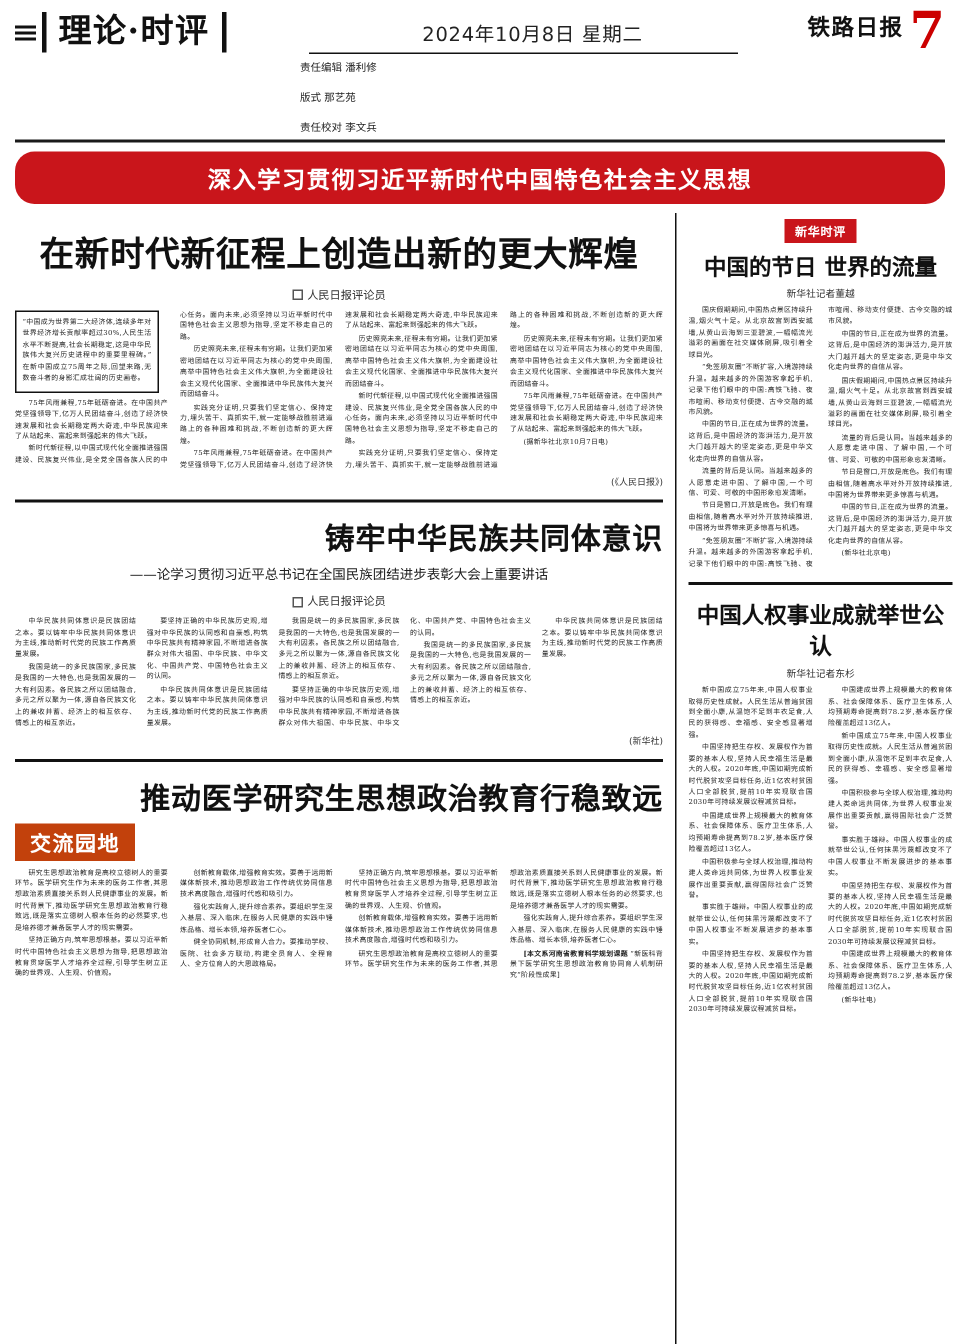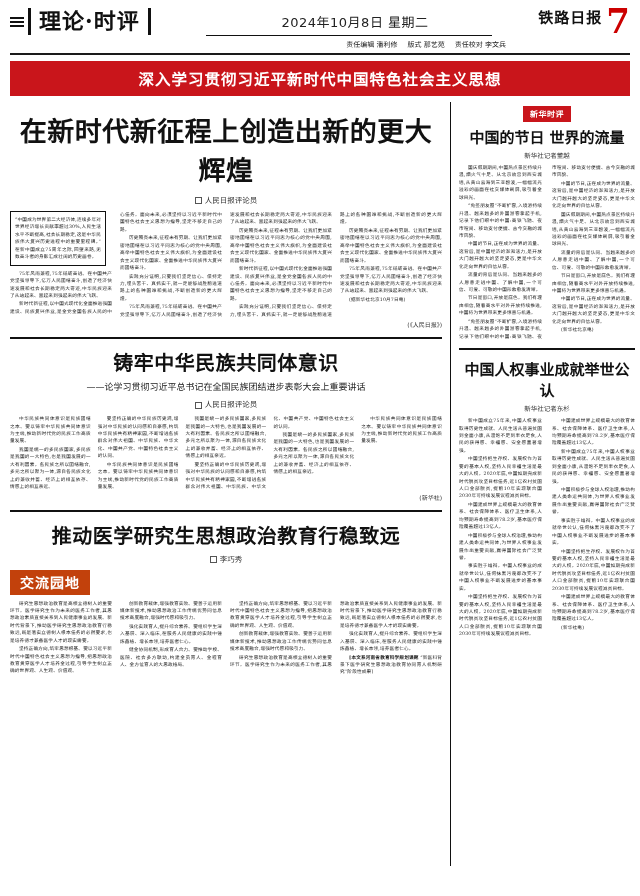--- a/index.html
+++ b/index.html
@@ -15,40 +15,40 @@
   
   .masthead{display:flex;align-items:flex-start;padding-top:8px;border-bottom:2px solid #1a1a1a;padding-bottom:4px;}
   .mh-left{width:190px;flex:0 0 190px;display:flex;align-items:center;}
   .mh-bars{display:flex;flex-direction:column;gap:2px;margin-right:4px;}
   .mh-bars i{display:block;width:14px;height:2px;background:#111;}
   .mh-title{font-family:"DejaVu Serif","Liberation Serif",serif;font-size:22px;font-weight:bold;letter-spacing:1px;
     border-left:3px solid #111;border-right:3px solid #111;padding:1px 8px;line-height:1.15;}
   .mh-mid{flex:1;padding-top:4px;}
   .mh-date{text-align:center;font-size:13px;color:#222;letter-spacing:.5px;}
   .mh-rule{height:1px;background:#111;margin:4px 18px 3px 6px;}
-  .mh-credits{display:flex;justify-content:flex-end;gap:10px;font-size:7px;color:#222;padding-right:4px;}
+  .mh-credits{display:flex;justify-content:flex-end;gap:10px;font-size:7px;color:#222;padding-right:4px;flex-direction:column;}
   .mh-right{width:120px;flex:0 0 120px;display:flex;align-items:flex-start;justify-content:flex-end;gap:4px;}
   .mh-logo{font-family:"DejaVu Serif","Liberation Serif",serif;font-size:15px;font-weight:bold;
     writing-mode:horizontal-tb;letter-spacing:1px;line-height:1.1;text-align:right;padding-top:2px;}
   .mh-pageno{font-family:"DejaVu Serif","Liberation Serif",serif;font-size:34px;font-weight:bold;line-height:.8;color:#c00;}
 
   
   .banner{margin-top:6px;background:#c9151b;color:#fff;text-align:center;
     font-family:"DejaVu Serif","Liberation Serif",serif;font-weight:bold;font-size:15.5px;letter-spacing:1px;
-    padding:6px 0 7px;}
+    padding:6px 0 7px;border-radius:13px;}
 
   
   .grid{display:flex;margin-top:6px;height:764px;}
   .col-left{flex:1;padding-right:8px;border-right:1px solid #111;}
   .col-right{width:176px;flex:0 0 176px;padding-left:8px;}
 
   .headline1{font-family:"DejaVu Serif","Liberation Serif",serif;font-weight:bold;
-    font-size:27px;text-align:center;letter-spacing:.5px;margin:8px 0 6px;}
+    font-size:23px;text-align:center;letter-spacing:.5px;margin:8px 0 6px;}
   .headline2{font-family:"DejaVu Serif","Liberation Serif",serif;font-weight:bold;
-    font-size:20px;text-align:center;letter-spacing:.5px;margin:6px 0 4px;}
+    font-size:20px;text-align:right;letter-spacing:.5px;margin:6px 0 4px;}
   .subhead{font-size:9px;text-align:center;color:#222;margin-bottom:5px;}
   .byline{font-size:7.5px;text-align:center;color:#333;margin:2px 0 6px;}
   .byline .sq{display:inline-block;width:5px;height:5px;border:1px solid #555;margin-right:3px;vertical-align:middle;}
   .hr-thick{height:2px;background:#111;margin:8px 0;}
 
   
   .cols2{column-count:2;column-gap:10px;}
   .cols4{column-count:4;column-gap:8px;}
   .cols5{column-count:5;column-gap:7px;}
   .body-text{font-family:"DejaVu Serif","Liberation Serif",serif;font-size:4.6px;line-height:1.62;
@@ -148,21 +148,20 @@
           <p>我国是统一的多民族国家,多民族是我国的一大特色,也是我国发展的一大有利因素。各民族之所以团结融合,多元之所以聚为一体,源自各民族文化上的兼收并蓄、经济上的相互依存、情感上的相互亲近。</p>
           <p>中华民族共同体意识是民族团结之本。要以铸牢中华民族共同体意识为主线,推动新时代党的民族工作高质量发展。</p>
         </div>
         <div class="sig">(新华社)</div>
       </div>
 
       <div class="hr-thick"></div>
 
       <div>
         <div class="headline2">推动医学研究生思想政治教育行稳致远</div>
-        <div class="byline"><span class="sq"></span><span>李巧秀</span></div>
         <div class="tag-blue-wrap">
           <span class="tag-blue">交流园地</span>
         </div>
         <div class="cols4 body-text">
           <p>研究生思想政治教育是高校立德树人的重要环节。医学研究生作为未来的医务工作者,其思想政治素质直接关系到人民健康事业的发展。新时代背景下,推动医学研究生思想政治教育行稳致远,既是落实立德树人根本任务的必然要求,也是培养德才兼备医学人才的现实需要。</p>
           <p>坚持正确方向,筑牢思想根基。要以习近平新时代中国特色社会主义思想为指导,把思想政治教育贯穿医学人才培养全过程,引导学生树立正确的世界观、人生观、价值观。</p>
           <p>创新教育载体,增强教育实效。要善于运用新媒体新技术,推动思想政治工作传统优势同信息技术高度融合,增强时代感和吸引力。</p>
           <p>强化实践育人,提升综合素养。要组织学生深入基层、深入临床,在服务人民健康的实践中锤炼品格、增长本领,培养医者仁心。</p>
           <p>健全协同机制,形成育人合力。要推动学校、医院、社会多方联动,构建全员育人、全程育人、全方位育人的大思政格局。</p>
           <p>坚持正确方向,筑牢思想根基。要以习近平新时代中国特色社会主义思想为指导,把思想政治教育贯穿医学人才培养全过程,引导学生树立正确的世界观、人生观、价值观。</p>

